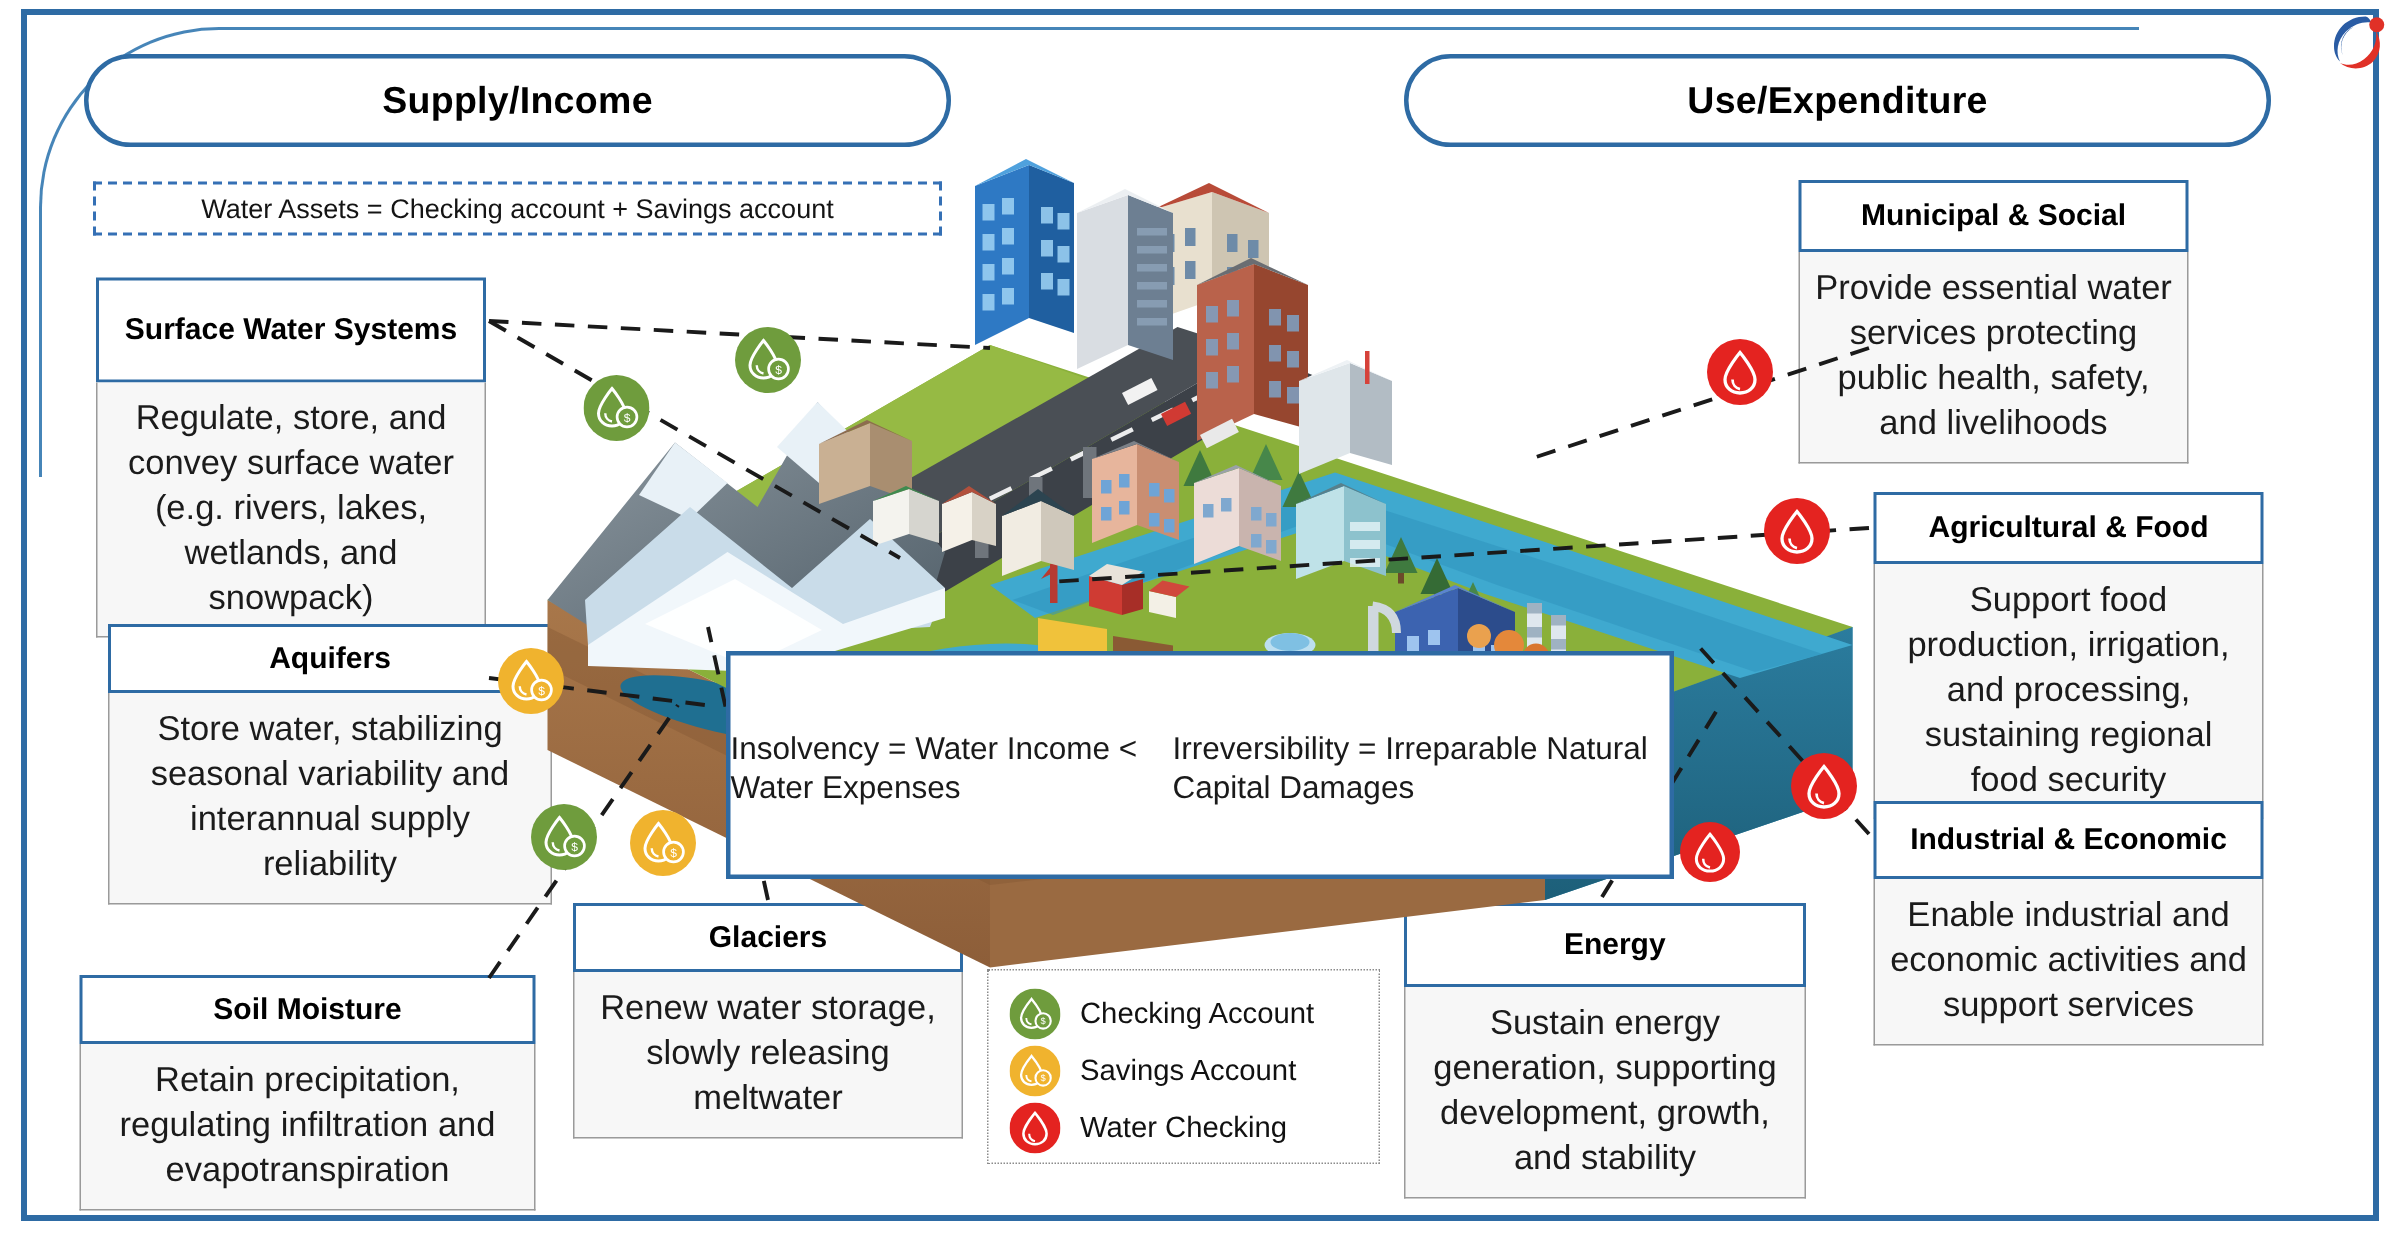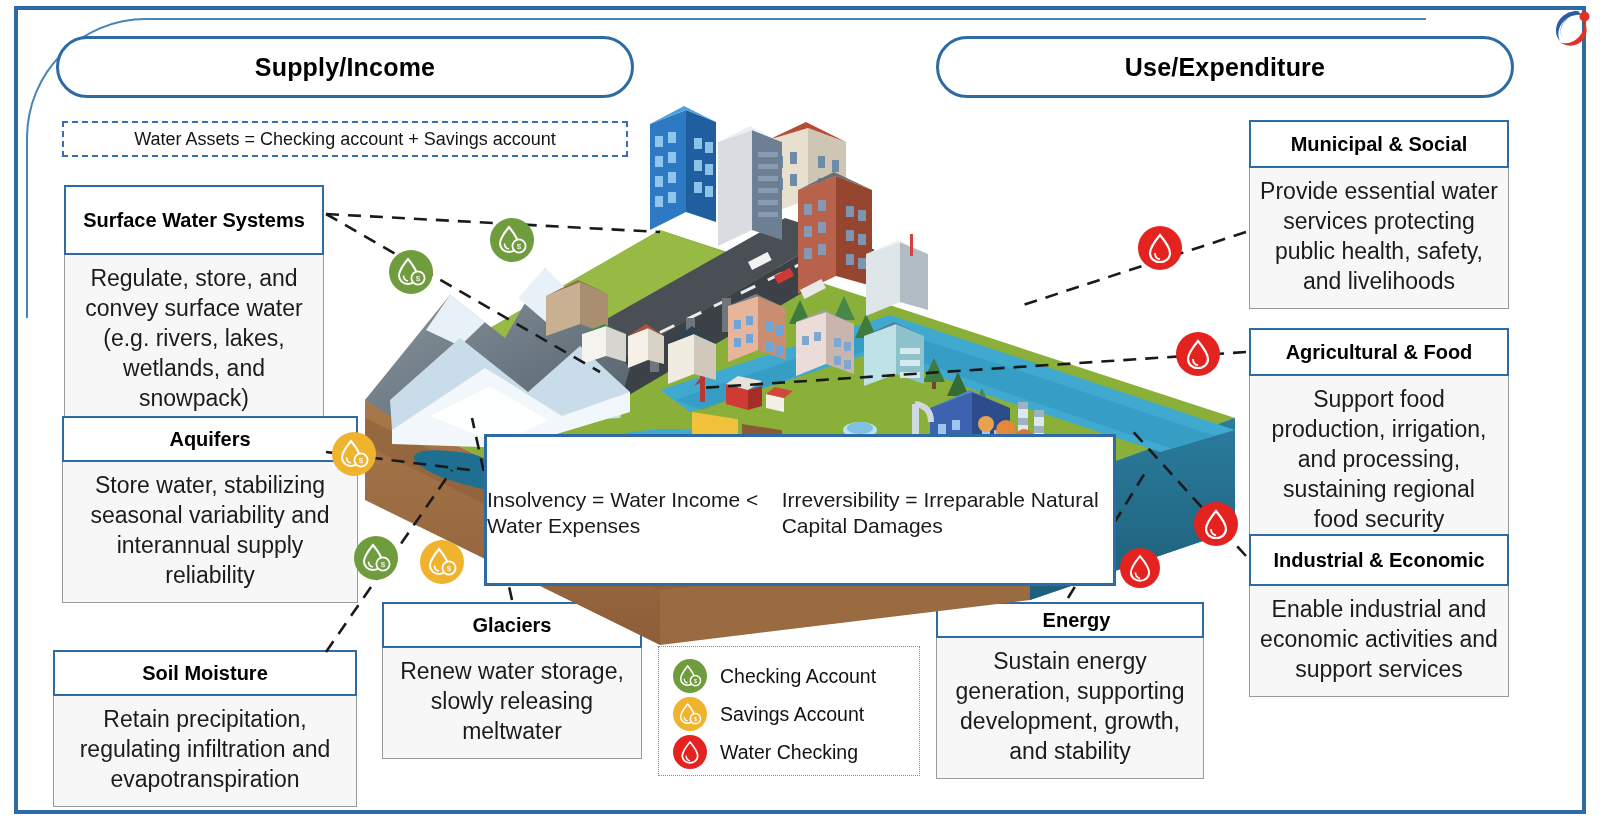--- a/index.html
+++ b/index.html
@@ -85,29 +85,29 @@
     background: #f7f7f7;
     text-align: center;
     font-size: 23px; color: #1b1b1b;
     line-height: 1.30;
     padding: 9px 8px 11px;
   }
 
   
   #card-surface   { left: 64px;  top: 185px; width: 260px; }
   #card-surface .card-head { height: 70px; }
-  #card-aquifers  { left: 62px;  top: 416px; width: 296px; }
+  #card-aquifers  { left: 72px;  top: 416px; width: 296px; }
   #card-aquifers .card-head { height: 46px; }
   #card-soil      { left: 53px;  top: 626px; width: 304px; margin-top: 24px; }
   #card-soil .card-head { height: 46px; }
   #card-glaciers  { left: 382px; top: 602px; width: 260px; }
   #card-glaciers .card-head { height: 46px; }
   #card-energy    { left: 936px; top: 602px; width: 268px; }
-  #card-energy .card-head { height: 36px; padding-left: 21px; }
-  #card-municipal { left: 1249px; top: 120px; width: 260px; border-radius: 21px; }
+  #card-energy .card-head { height: 56px; padding-left: 21px; }
+  #card-municipal { left: 1199px; top: 120px; width: 260px; border-radius: 21px; }
   #card-municipal .card-head { height: 48px; }
   #card-agri      { left: 1249px; top: 328px; width: 260px; }
   #card-agri .card-head { height: 48px; }
   #card-industrial{ left: 1249px; top: 534px; width: 260px; }
   #card-industrial .card-head { height: 52px; }
 
   
   #callout {
     position: absolute;
     left: 484px; top: 434px;

